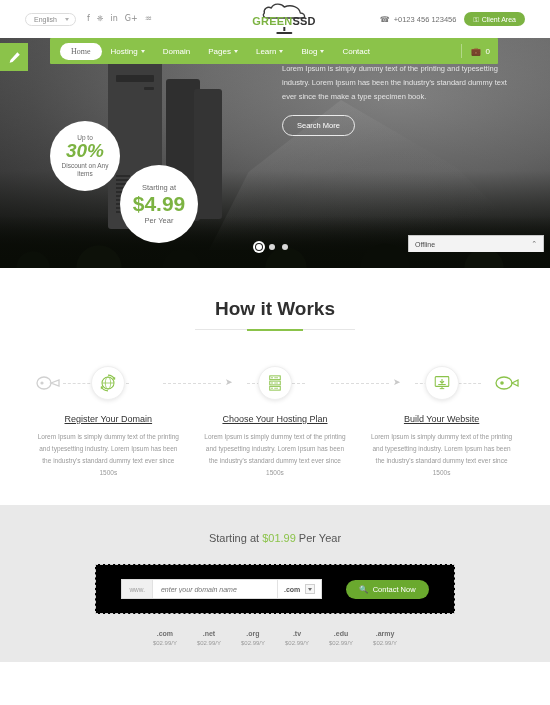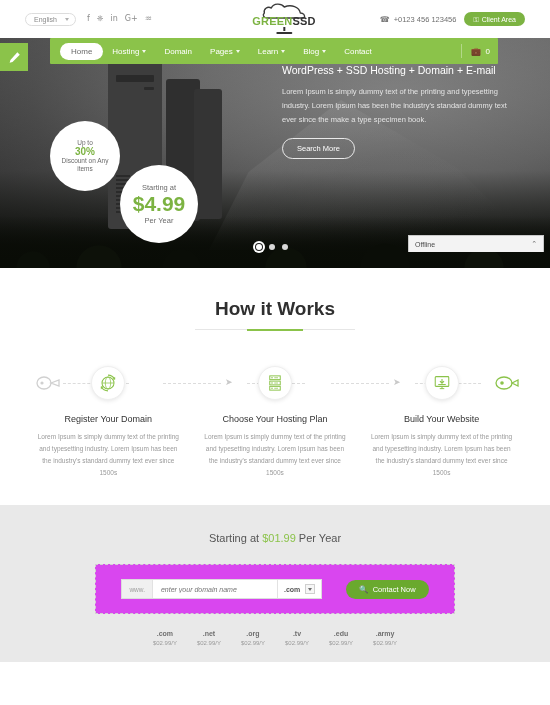--- a/index.html
+++ b/index.html
@@ -70,20 +70,21 @@
     padding: 0 8px 0 10px; border-radius: 1px;
   }
   .nav-items { display: flex; align-items: center; gap: 0px; flex: 1; }
   .nav-item {
     font-size: 8px; color: #ffffff; padding: 4px 9px;
     display: flex; align-items: center; gap: 3px; white-space: nowrap;
   }
   .nav-item.active {
     background: #ffffff; color: #6a6a6a; border-radius: 10px; padding: 4px 11px;
     font-weight: normal;
+    font-family: Liberation Serif, serif;
   }
   .nav-item .dd {
     width: 0; height: 0;
     border-left: 2.5px solid transparent; border-right: 2.5px solid transparent;
     border-top: 3px solid rgba(255,255,255,.9);
   }
   .nav-right { display: flex; align-items: center; gap: 4px; padding-left: 10px; border-left: 1px solid rgba(255,255,255,.35); height: 14px; }
   .nav-right .cart { font-size: 8px; color: #fff; }
   .nav-right .count { font-size: 8px; color: #fff; }
 
@@ -137,21 +138,21 @@
     position: absolute; border-radius: 50%;
     background: #ffffff; display: flex; flex-direction: column;
     align-items: center; justify-content: center; text-align: center;
     z-index: 6;
   }
   .badge.discount {
     left: 50px; top: 96px; width: 70px; height: 70px;
     border: 5px solid rgba(255,255,255,.32);
   }
   .badge.discount .l1 { font-size: 6.5px; color: #6b6b6b; }
-  .badge.discount .big { font-size: 10px; color: #7cb342; font-weight: bold; line-height: 1.1; }
+  .badge.discount .big { font-size: 19px; color: #7cb342; font-weight: bold; line-height: 1.1; font-style: italic; }
   .badge.discount .l2 { font-size: 6.5px; color: #6b6b6b; line-height: 1.25; }
   .badge.price {
     left: 120px; top: 140px; width: 78px; height: 78px;
     border: 5px solid rgba(255,255,255,.32);
   }
   .badge.price .l1 { font-size: 7.5px; color: #6b6b6b; }
   .badge.price .big { font-size: 21px; color: #7cb342; font-weight: bold; line-height: 1.15; }
   .badge.price .l2 { font-size: 7.5px; color: #6b6b6b; }
 
   .hero-copy { position: absolute; left: 282px; top: 28px; width: 250px; z-index: 5; }
@@ -196,39 +197,39 @@
     position: relative; width: 500px; margin: 36px auto 0;
     display: flex; align-items: flex-start;
   }
   .step { width: 33.33%; text-align: center; position: relative; }
   .step-circle {
     width: 34px; height: 34px; border-radius: 50%;
     background: #ffffff; border: 1px solid #efefef;
     box-shadow: 0 1px 4px rgba(0,0,0,.10);
     margin: 0 auto; display: flex; align-items: center; justify-content: center;
   }
-  .step-title { font-size: 9px; color: #333333; margin-top: 14px; }
+  .step-title { font-size: 9px; color: #333333; margin-top: 14px; text-decoration: underline; }
   .step-text { font-size: 6.5px; color: #9a9a9a; line-height: 1.85; margin: 7px auto 0; width: 148px; }
   .dashline {
     position: absolute; top: 17px; height: 0;
     border-top: 1px dashed #dcdcdc; z-index: 0;
   }
   .arrow-mid {
     position: absolute; top: 11px; font-size: 9px; color: #c9c9c9; z-index: 1;
   }
   .endcap { position: absolute; top: 9px; z-index: 1; }
 
   
   .section-domain { background: #e9e9e9; padding: 22px 0 16px; }
   .dom-title { font-size: 12px; color: #2f2f2f; font-weight: bold; text-align: center; }
   .dom-sub { font-size: 11px; color: #555555; text-align: center; margin-top: 5px; }
   .dom-sub .price { color: #8bc34a; }
 
   .search-card {
-    width: 360px; margin: 20px auto 0; background: #d946ef;
+    width: 360px; margin: 20px auto 0; background: #000000;
     border: 1px dashed #d2d2d2; padding: 14px 0;
     display: flex; align-items: center; justify-content: center; gap: 24px;
   }
   .search-group { display: flex; align-items: center; height: 20px; border: 1px solid #dcdcdc; background: #fff; }
   .www {
     background: #f0f0f0; color: #9e9e9e; font-size: 6.5px;
     height: 100%; display: flex; align-items: center; padding: 0 7px;
     border-right: 1px solid #e2e2e2;
   }
   .dom-input {
@@ -369,21 +370,20 @@
       <div class="l2">Discount on Any items</div>
     </div>
 
     <div class="badge price">
       <div class="l1">Starting at</div>
       <div class="big">$4.99</div>
       <div class="l2">Per Year</div>
     </div>
 
     <div class="hero-copy">
-      <div class="hero-sub">WordPress + SSD Hosting + Domain + E-mail</div>
       <div class="hero-p">Lorem Ipsum is simply dummy text of the printing and typesetting industry. Lorem Ipsum has been the industry's standard dummy text ever since the make a type specimen book.</div>
       <div class="learn-more">Search More</div>
     </div>
 
     <div class="dots">
       <span class="dot active"></span>
       <span class="dot"></span>
       <span class="dot"></span>
     </div>
 

